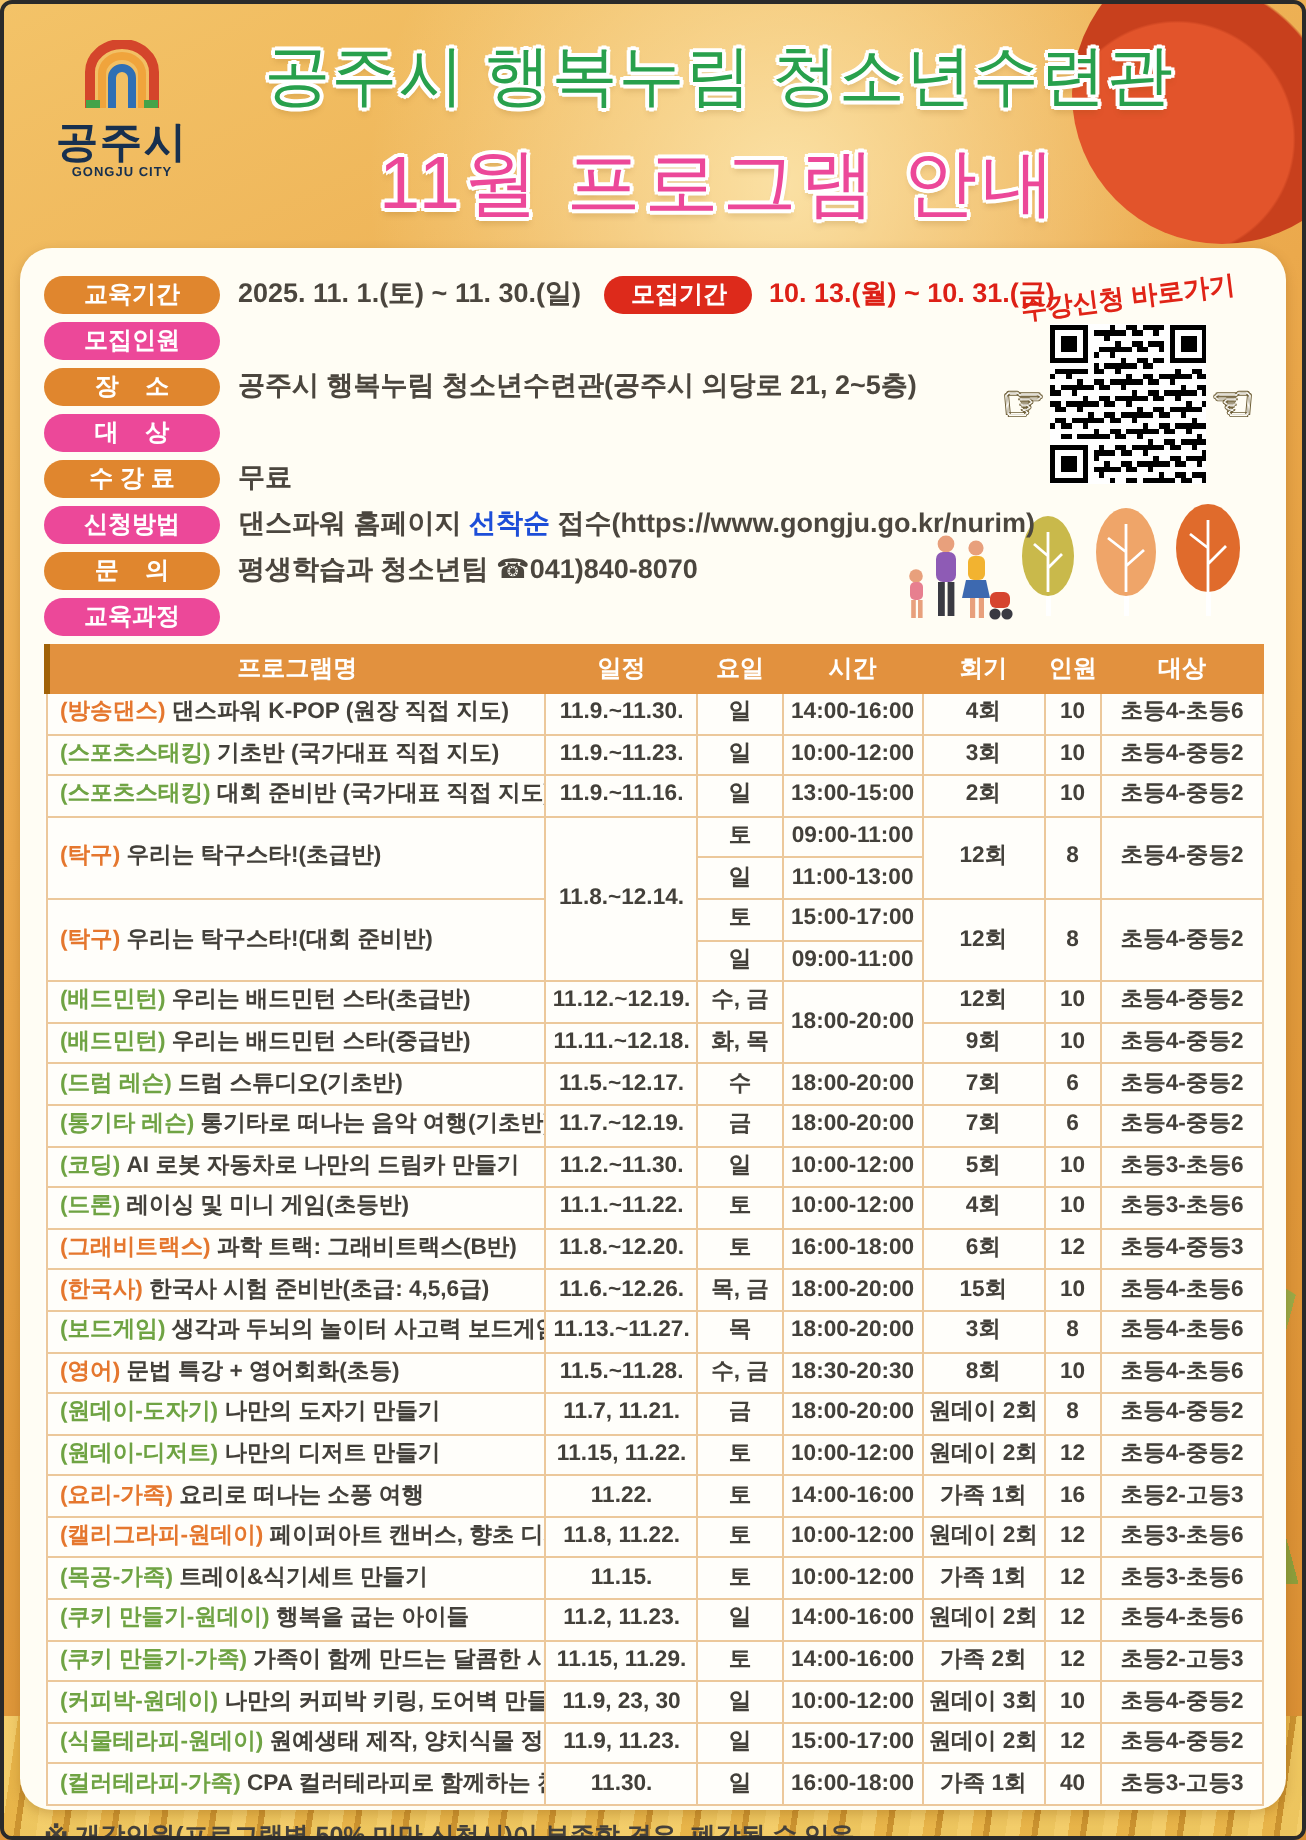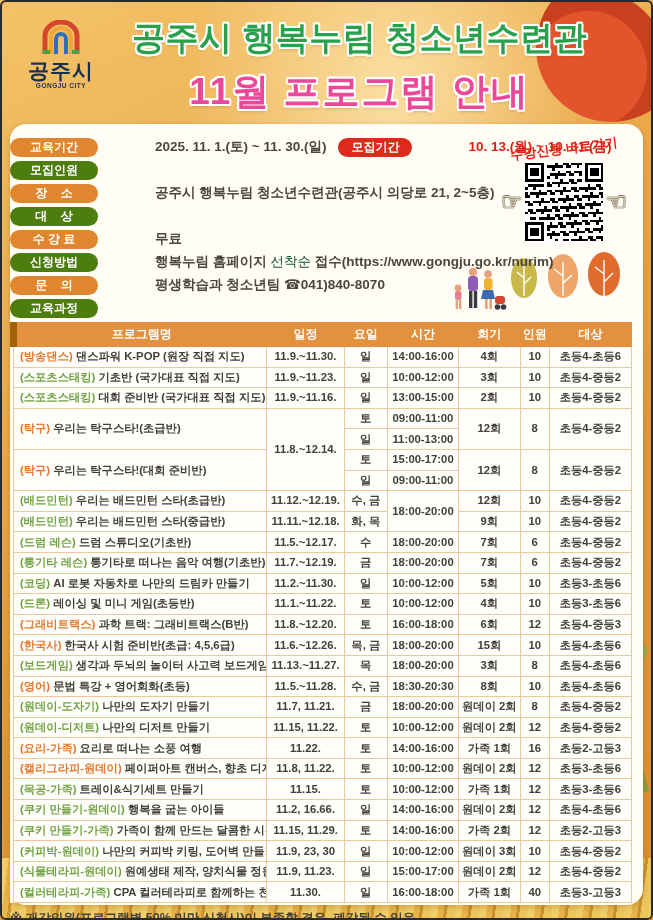--- a/index.html
+++ b/index.html
@@ -23,57 +23,57 @@
       linear-gradient(75deg,transparent 46%,#7FA23E 46% 54%,transparent 54%),
       linear-gradient(105deg,transparent 46%,#8FB04A 46% 54%,transparent 54%),
       linear-gradient(90deg,transparent 47%,#6E9336 47% 53%,transparent 53%);
     border-radius:40% 40% 0 0;opacity:.85;}
   
   .header{position:absolute;left:0;top:0;width:100%;height:122px;}
   .logo{position:absolute;left:26px;top:18px;width:66px;text-align:center;}
   .logo .logo-kr{font-size:21px;font-weight:800;color:#17304F;letter-spacing:1px;line-height:1.05;}
   .logo .logo-en{font-size:6.5px;font-weight:700;color:#17304F;letter-spacing:.5px;}
   .titles{position:absolute;left:80px;right:14px;top:14px;text-align:center;}
-  .t-line{font-weight:700;
+  .t-line{font-weight:400;
     text-shadow:-2px 0 #fff,2px 0 #fff,0 -2px #fff,0 2px #fff,
       -1.6px -1.6px #fff,1.6px -1.6px #fff,-1.6px 1.6px #fff,1.6px 1.6px #fff,0 3px 3px rgba(120,70,0,.25);}
   .t1{font-size:33px;color:#28A04C;letter-spacing:.5px;}
   .t2{font-size:37px;color:#ec4899;margin-top:6px;letter-spacing:2px;}
   
   .panel{position:absolute;left:8px;right:8px;top:122px;bottom:13px;
     background:#FFFDF4;border-radius:16px;box-shadow:0 2px 6px rgba(110,60,0,.25);
-    padding:13px 11px 8px 0;box-sizing:border-box;}
+    padding:13px 11px 8px 12px;box-sizing:border-box;}
   
   .info{position:relative;z-index:2;}
   .info-row{display:flex;align-items:center;height:20px;margin-bottom:3px;}
   .badge{flex:0 0 88px;height:19px;border-radius:10px;color:#fff;font-weight:800;font-size:12px;
     display:flex;align-items:center;justify-content:center;white-space:pre;margin-right:9px;box-sizing:border-box;}
   .b-orange{background:#E0862E;}
-  .b-green{background:#4d7c0f;}
+  .b-green{background:#ec4899;}
   .b-red{background:#DD2A1B;flex:0 0 74px;margin-left:12px;margin-right:8px;}
-  .info-text{font-size:13.5px;font-weight:700;color:#4B463E;white-space:nowrap;margin-left:48px;}
+  .info-text{font-size:13.5px;font-weight:700;color:#4B463E;white-space:nowrap;}
   .red-text{color:#DD2016;}
-  .hl{color:#14532d;font-weight:400;}
+  .hl{color:#1d4ed8;font-weight:700;}
   
   .qr-block{position:absolute;right:16px;top:16px;width:126px;text-align:center;z-index:3;}
   .qr-caption{color:#E02417;font-weight:800;font-size:13px;transform:rotate(-7deg);
     white-space:nowrap;margin-bottom:4px;}
   .qr-row{display:flex;align-items:center;justify-content:center;gap:2px;}
   .hand{font-size:24px;color:#fff;
     text-shadow:-1px 0 #6b5b33,1px 0 #6b5b33,0 -1px #6b5b33,0 1px #6b5b33;}
   .qr-svg{width:80px;height:80px;background:#fff;}
   
   .trees{position:absolute;right:18px;top:128px;z-index:1;}
   .family{position:absolute;right:136px;top:138px;z-index:1;}
   
   .table-wrap{margin-top:4px;position:relative;z-index:2;}
   table{width:100%;border-collapse:collapse;table-layout:fixed;background:#FFFEFA;}
   th{background:#E2913E;color:#fff;font-size:12px;font-weight:800;padding:3px 1px;
      border:1px solid #E2913E;border-left:1px solid rgba(255,255,255,.55);}
-  th:first-child{border-left:7px solid #a16207;margin-top:21px;}
+  th:first-child{border-left:3px solid #a16207;margin-top:21px;}
   td{border:1px solid #ECC89B;font-size:11.3px;font-weight:600;color:#43403A;
      text-align:center;padding:1px 2px;height:17.6px;line-height:1.15;overflow:hidden;white-space:nowrap;}
   td.n{text-align:left;padding-left:6px;}
   .cat-g{color:#6FA343;font-weight:800;}
   .cat-o{color:#E5772E;font-weight:800;}
   table{border:1.5px solid #D99A55;}
   
   .footnote{margin-top:7px;font-size:12.5px;font-weight:700;color:#45413B;}
 </style>
 </head>
@@ -120,21 +120,21 @@
     </div>
     <div class="info-row">
       <span class="badge b-green">대    상</span>
     </div>
     <div class="info-row">
       <span class="badge b-orange">수 강 료</span>
       <span class="info-text">무료</span>
     </div>
     <div class="info-row">
       <span class="badge b-green">신청방법</span>
-      <span class="info-text"><span>행복누림 홈페이지 </span><span class="hl">선착순</span><span> 접수(https://www.gongju.go.kr/nurim)</span></span>
+      <span class="info-text"><span>댄스파워 홈페이지 </span><span class="hl">선착순</span><span> 접수(https://www.gongju.go.kr/nurim)</span></span>
     </div>
     <div class="info-row">
       <span class="badge b-orange">문    의</span>
       <span class="info-text">평생학습과 청소년팀 ☎041)840-8070</span>
     </div>
     <div class="info-row">
       <span class="badge b-green">교육과정</span>
     </div>
   </div>
 
@@ -676,21 +676,21 @@
             <td class="n"><span class="cat-g">(목공-가족)</span> 트레이&amp;식기세트 만들기</td>
             <td>11.15.</td>
             <td>토</td>
             <td>10:00-12:00</td>
             <td>가족 1회</td>
             <td>12</td>
             <td>초등3-초등6</td>
           </tr>
           <tr>
             <td class="n"><span class="cat-g">(쿠키 만들기-원데이)</span> 행복을 굽는 아이들</td>
-            <td>11.2, 16.66.</td>
+            <td>11.2, 11.23.</td>
             <td>일</td>
             <td>14:00-16:00</td>
             <td>원데이 2회</td>
             <td>12</td>
             <td>초등4-초등6</td>
           </tr>
           <tr>
             <td class="n"><span class="cat-g">(쿠키 만들기-가족)</span> 가족이 함께 만드는 달콤한 시간</td>
             <td>11.15, 11.29.</td>
             <td>토</td>

